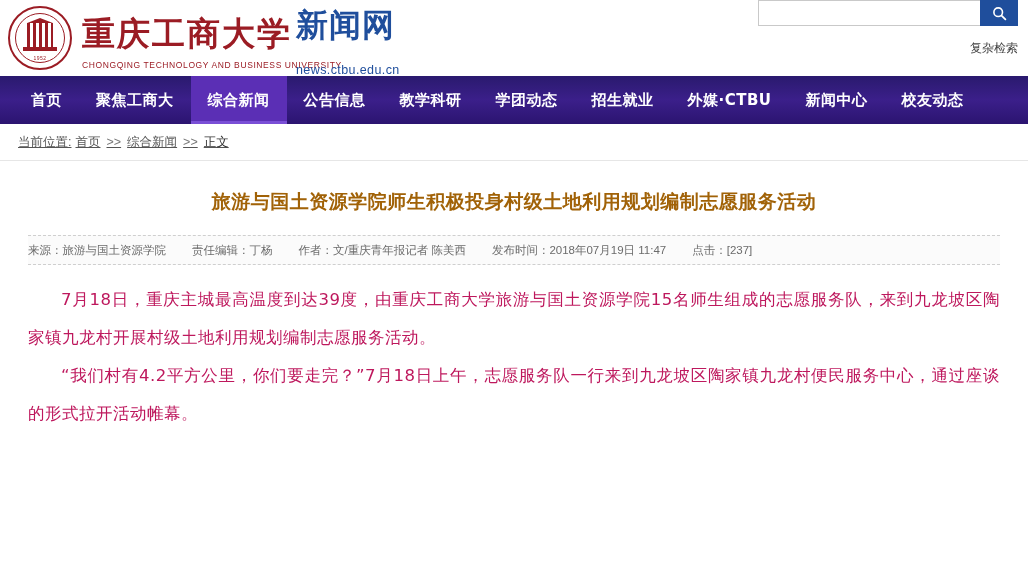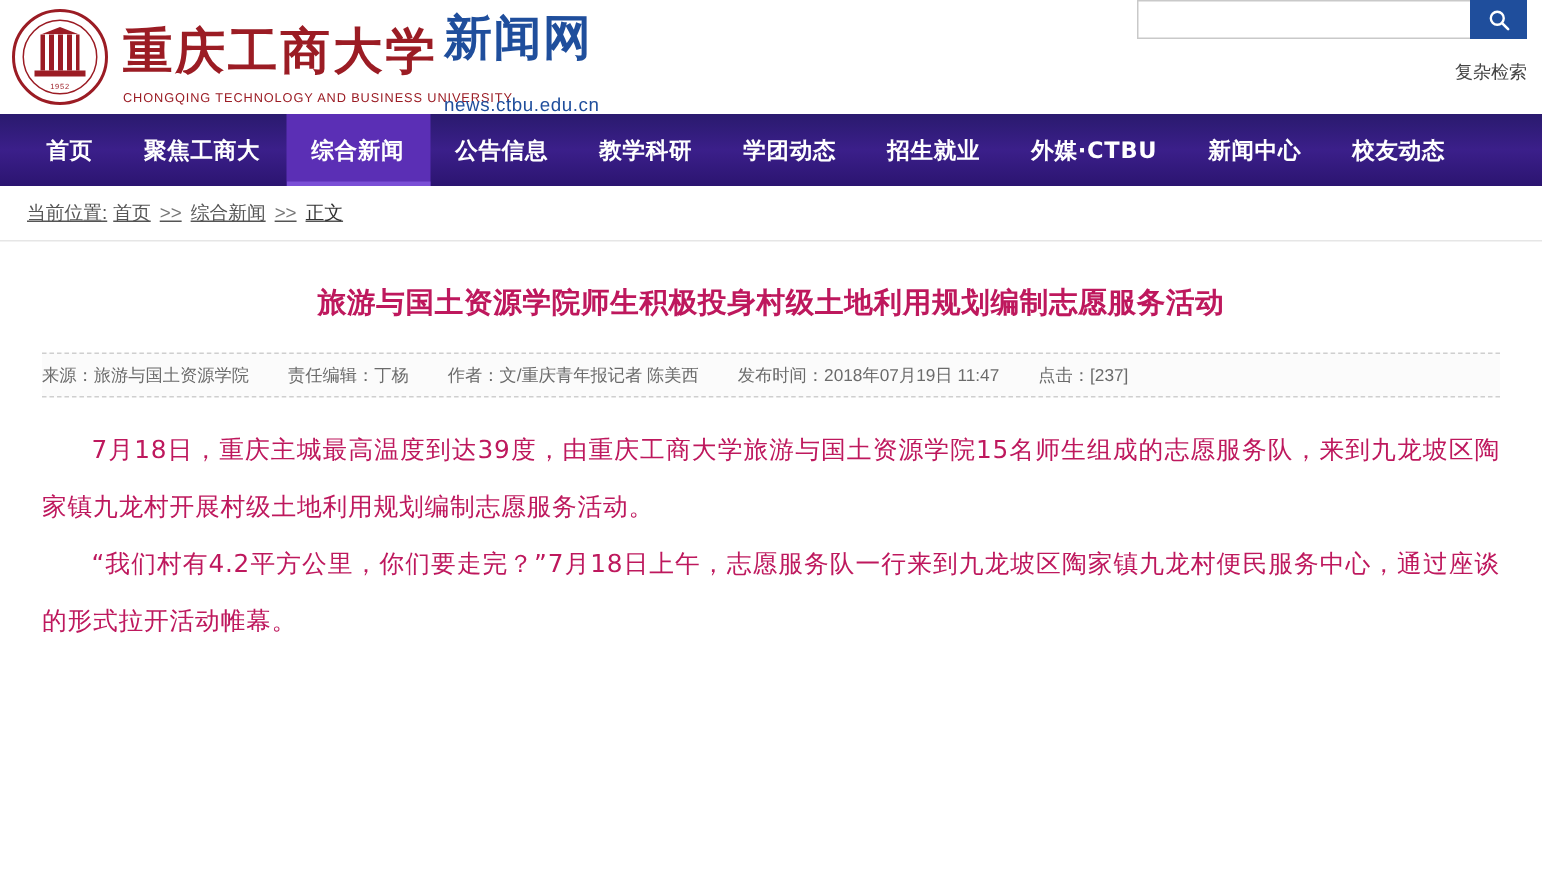--- a/index.html
+++ b/index.html
@@ -226,21 +226,21 @@
 
   
   .article {
     padding: 0 28px;
   }
   .article-title {
     text-align: center;
     font-family: "DejaVu Sans", "Liberation Sans", sans-serif;
     font-size: 19px;
     font-weight: bold;
-    color: #be185d;
+    color: #a16207;
     margin-top: 28px;
     letter-spacing: 0.5px;
   }
   .meta-bar {
     margin-top: 20px;
     border-top: 1px dashed #cfcfcf;
     border-bottom: 1px dashed #cfcfcf;
     height: 28px;
     display: flex;
     align-items: center;

